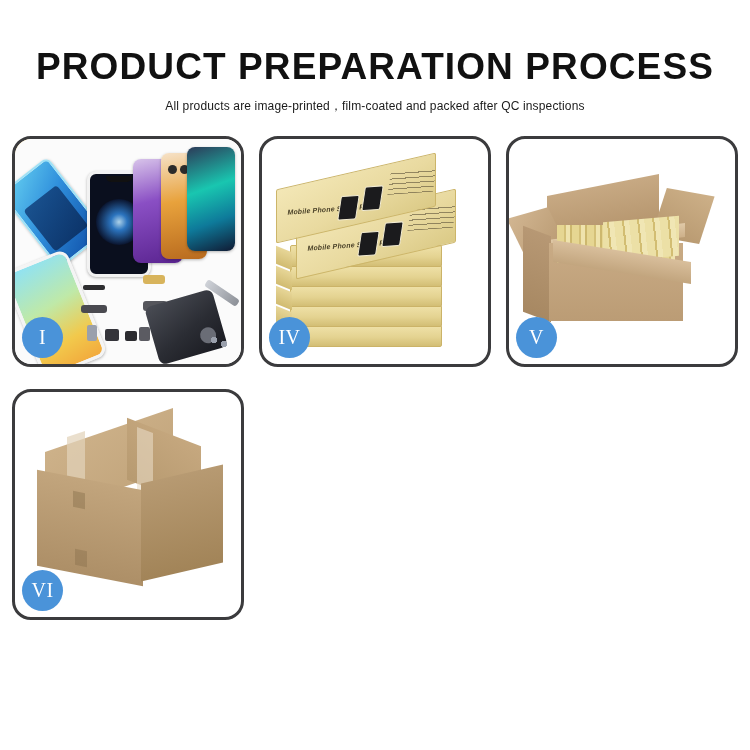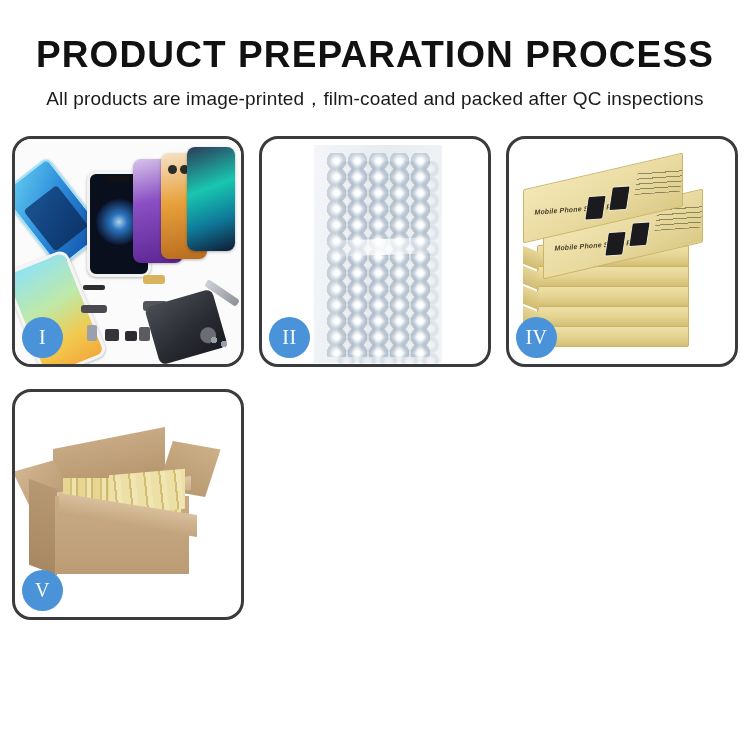--- a/index.html
+++ b/index.html
@@ -11,36 +11,36 @@
     width: 750px;
     height: 750px;
     overflow: hidden;
     font-family: "Liberation Sans", sans-serif;
     position: relative;
   }
 
   
   .header {
     width: 750px;
-    padding-top: 36px;
+    padding-top: 48px;
     text-align: center;
   }
   .main-title {
     font-family: "Liberation Sans", sans-serif;
     font-size: 37px;
     font-weight: 700;
     letter-spacing: 1.1px;
     color: #111111;
     line-height: 1.05;
     margin: 0;
     white-space: nowrap;
   }
   .sub-title {
     font-family: "Liberation Sans", sans-serif;
-    font-size: 19px;
+    font-size: 12px;
     font-weight: 400;
     color: #1a1a1a;
     margin: 11px 0 0 0;
     letter-spacing: 0.15px;
     white-space: nowrap;
   }
 
   
   .grid {
     position: absolute;
@@ -439,29 +439,20 @@
       <div class="part part-spk"></div>
       <div class="part part-btn"></div>
       <div class="part part-bat"></div>
       <div class="housing"></div>
       <div class="tweezer"></div>
       <div class="screws"></div>
     </div>
     <div class="badge">I</div>
   </div>
 
-  <div class="panel">
-    <div class="panel-scene">
-      <div class="p2-sheet"></div>
-      <div class="p2-bubbles"></div>
-      <div class="p2-bubbles2"></div>
-      <div class="p2-gloss"></div>
-    </div>
-    <div class="badge">II</div>
-  </div>
 
 
   <div class="panel">
     <div class="panel-scene">
       <div class="stack-box" style="left:28px; top:186px;"></div>
       <div class="stack-box" style="left:28px; top:166px;"></div>
       <div class="stack-box" style="left:28px; top:146px;"></div>
       <div class="stack-box" style="left:28px; top:126px;"></div>
       <div class="stack-box" style="left:28px; top:106px;"></div>
 
@@ -490,14 +481,28 @@
       <div class="v-rim"></div>
       <div class="v-contents"></div>
       <div class="v-contents2"></div>
       <div class="v-flap-front"></div>
       <div class="v-side"></div>
       <div class="v-body"></div>
     </div>
     <div class="badge">V</div>
   </div>
 
+  <div class="panel">
+    <div class="panel-scene">
+      <div class="s-gloss"></div>
+      <div class="s-top"></div>
+      <div class="s-top2"></div>
+      <div class="s-tape"></div>
+      <div class="s-tape2"></div>
+      <div class="s-front"></div>
+      <div class="s-right"></div>
+      <div class="s-seam"></div>
+      <div class="s-seam2"></div>
+    </div>
+    <div class="badge">VI</div>
+  </div>
 
 </div>
 
 </body></html>

